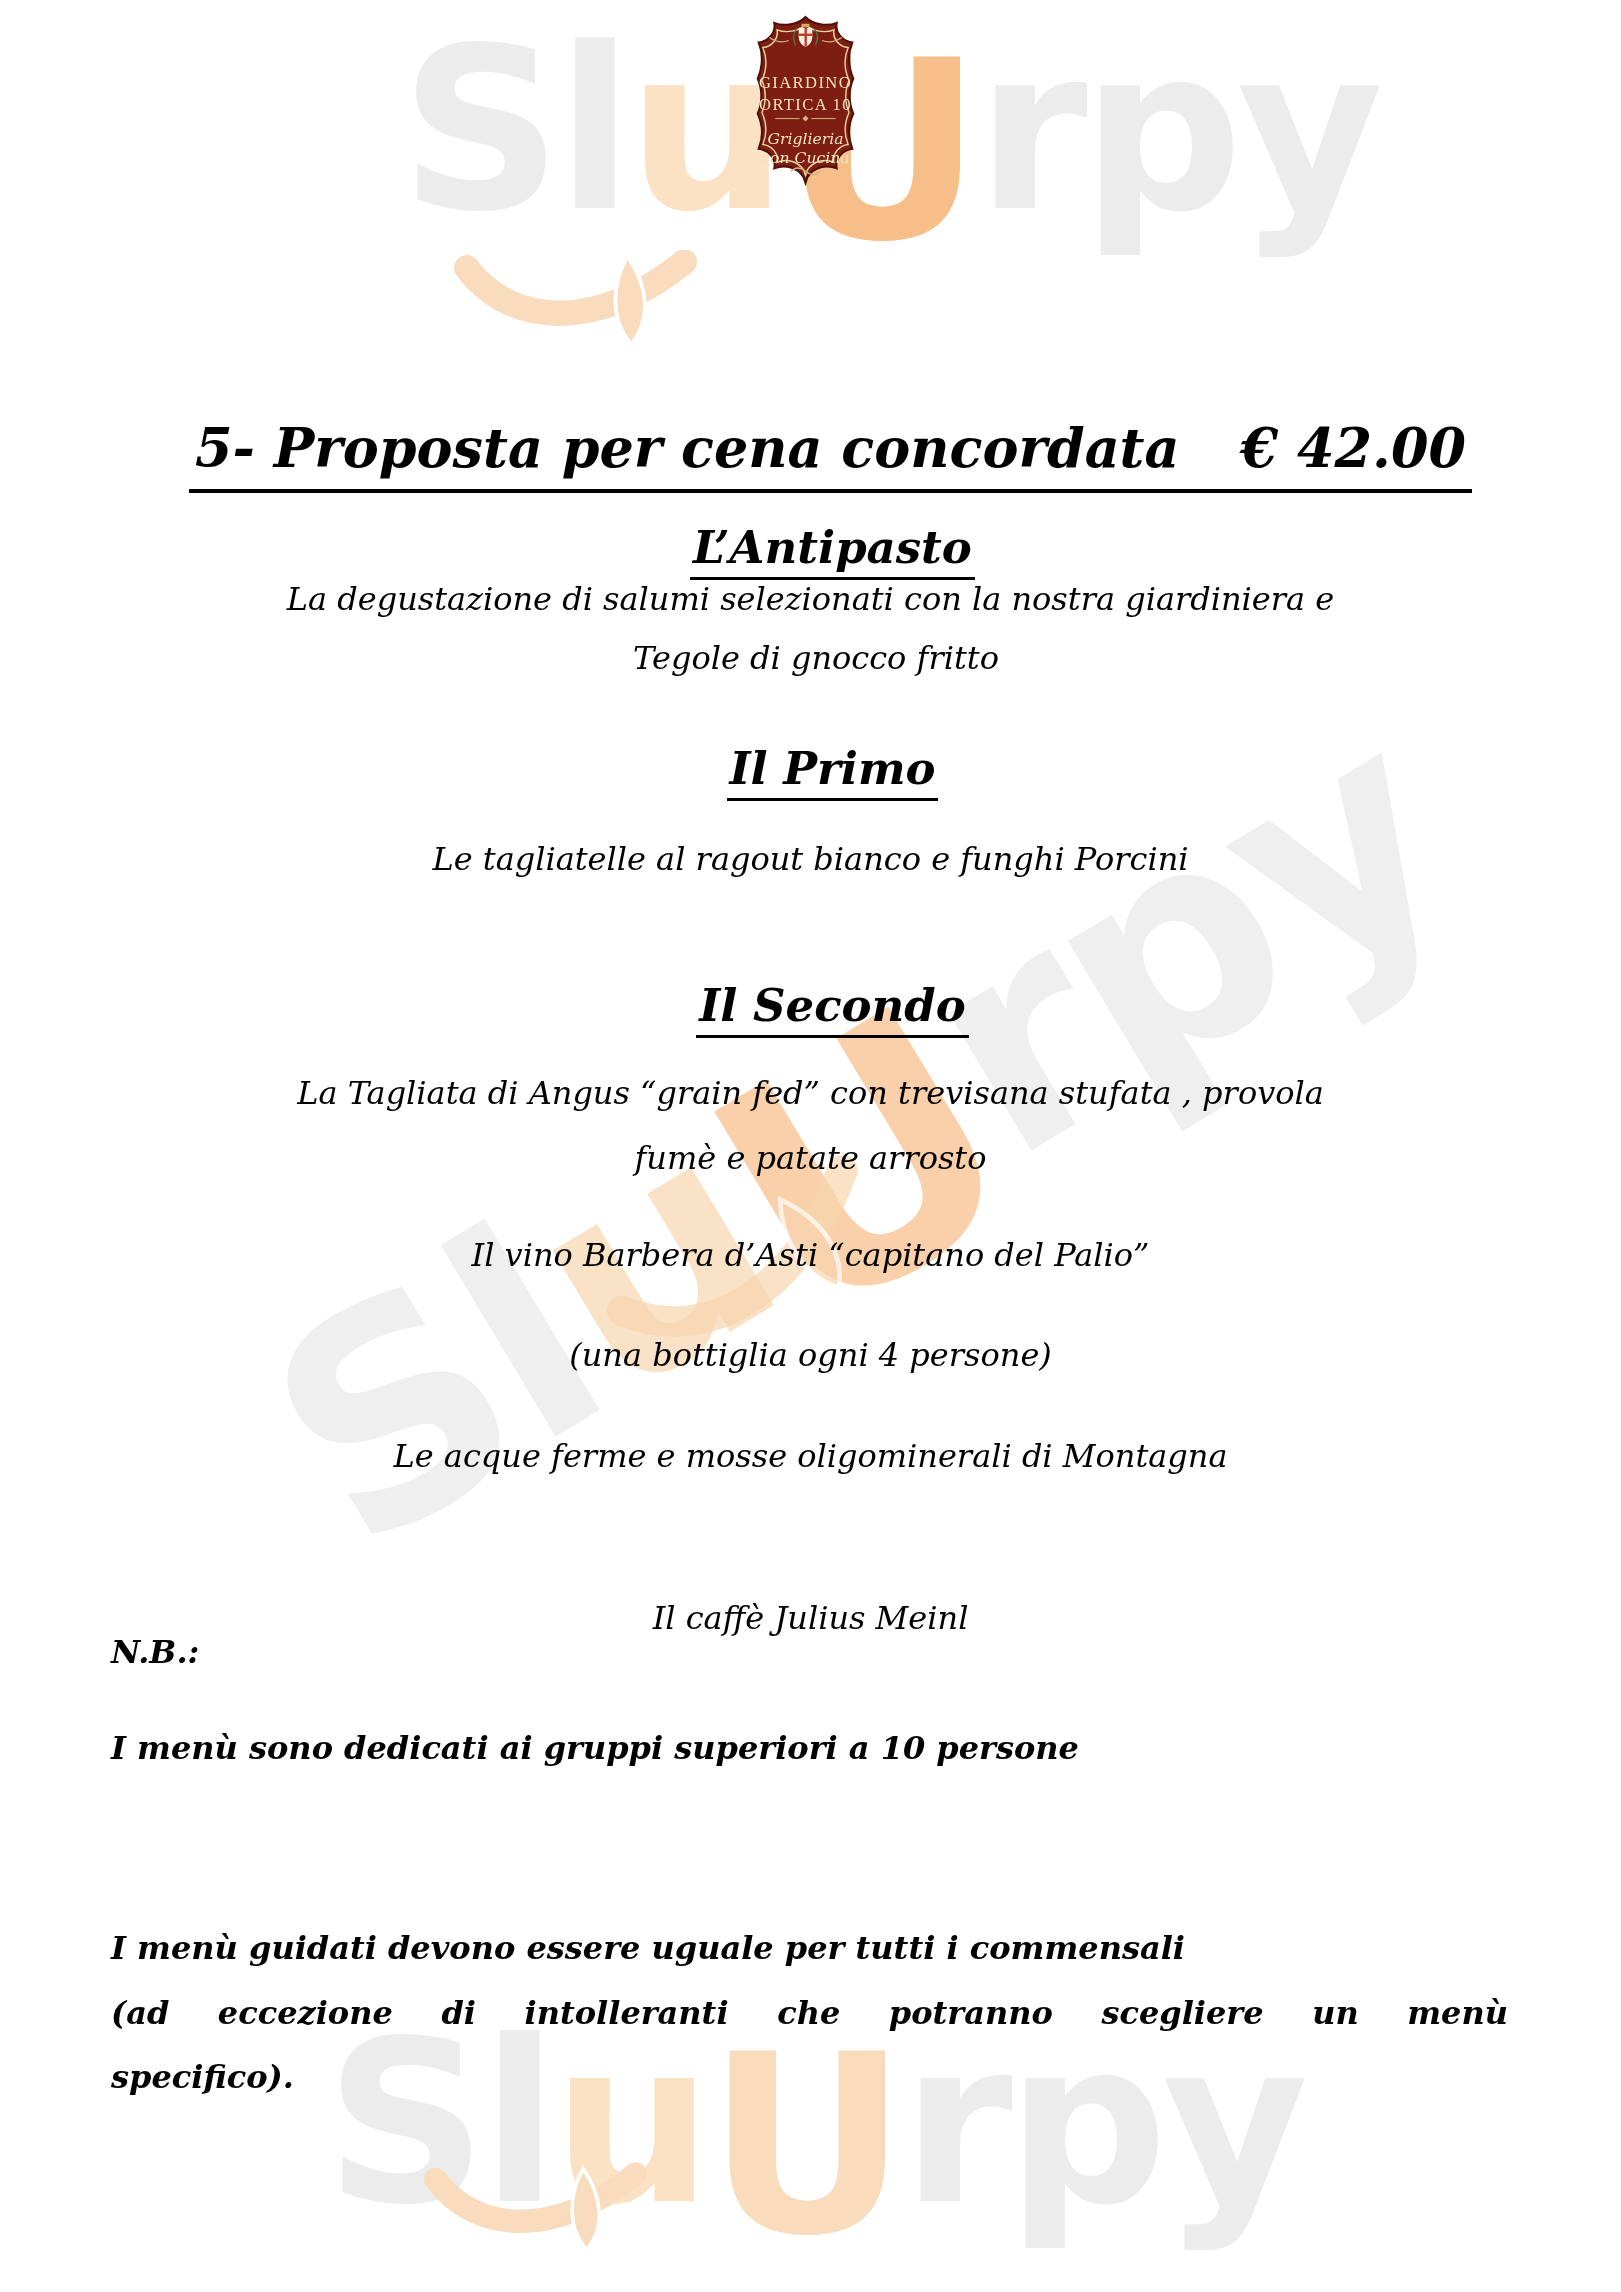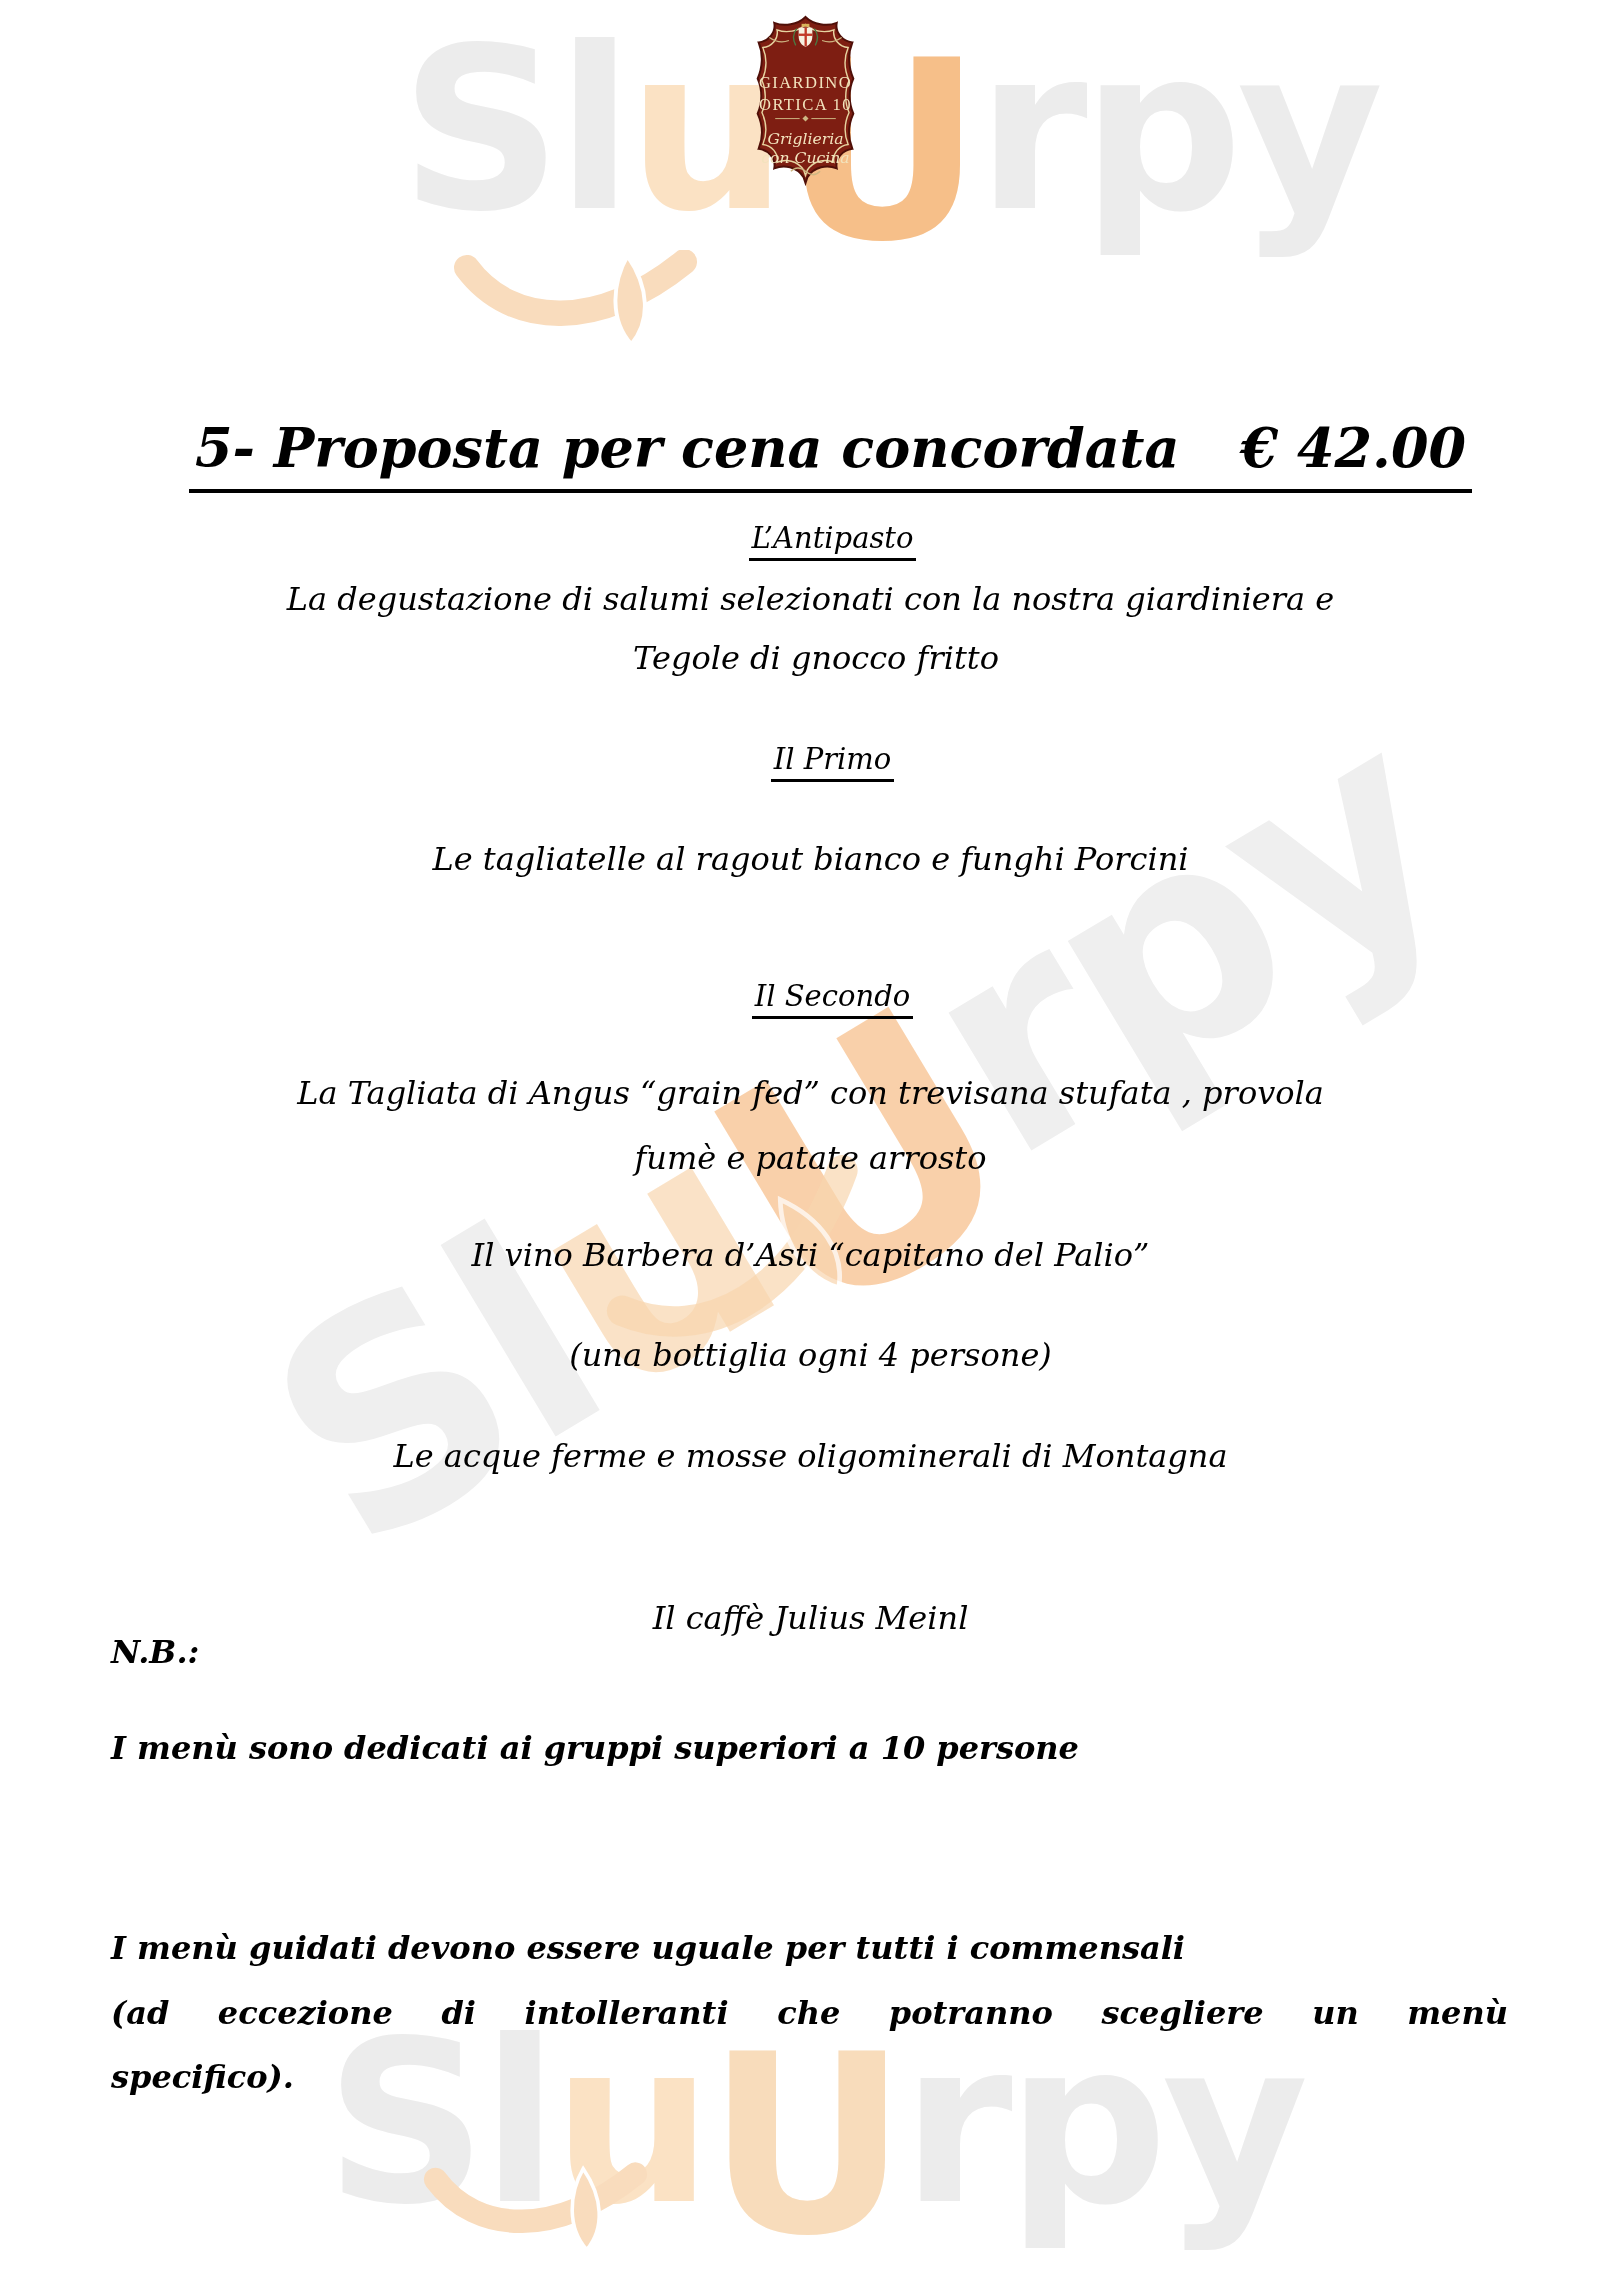--- a/index.html
+++ b/index.html
@@ -22,21 +22,21 @@
   .wm-mid .pe{color:#f9dcba;opacity:.8;}
   .swoosh{position:absolute;z-index:0;}
 
   
   .badge{position:absolute;left:742px;top:13.7px;width:127px;height:174px;z-index:2;}
 
   
   .l{position:absolute;left:0;right:0;text-align:center;font-style:italic;
      line-height:1.2;z-index:1;}
   .body-l{font-size:32px;font-weight:500;}
-  .head-l{font-size:29px;font-weight:normal;margin-left:44px;}
+  .head-l{font-size:45px;font-weight:bold;margin-left:44px;}
   .head-l .hu{border-bottom:3.9px solid #000;padding:0 2.9px 2.9px 2.9px;}
   .title-l{font-size:54px;font-weight:bold;padding-left:40px;}
   .title-l .tu{border-bottom:4.9px solid #000;padding:0 5.9px 8.8px 5.9px;}
   .title-l .price{margin-left:61px;}
   .left-l{left:111px;right:113px;text-align:left;font-weight:bold;font-size:32px;}
   .just-l{text-align:justify;text-align-last:justify;}
 </style>
 </head>
 <body>
 

